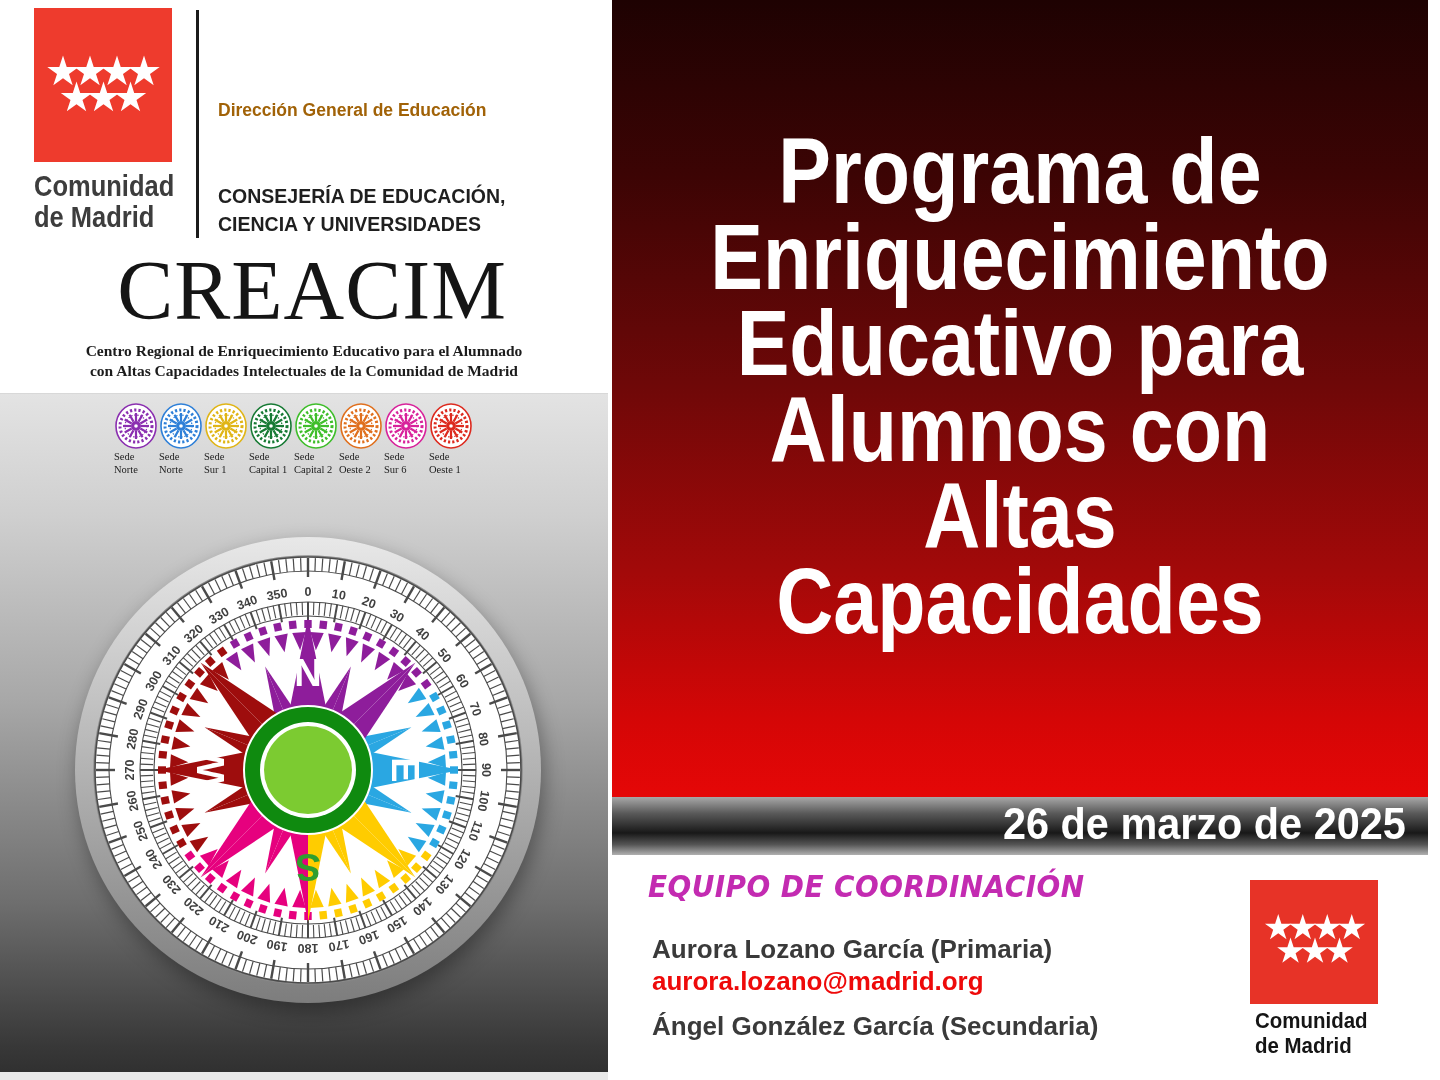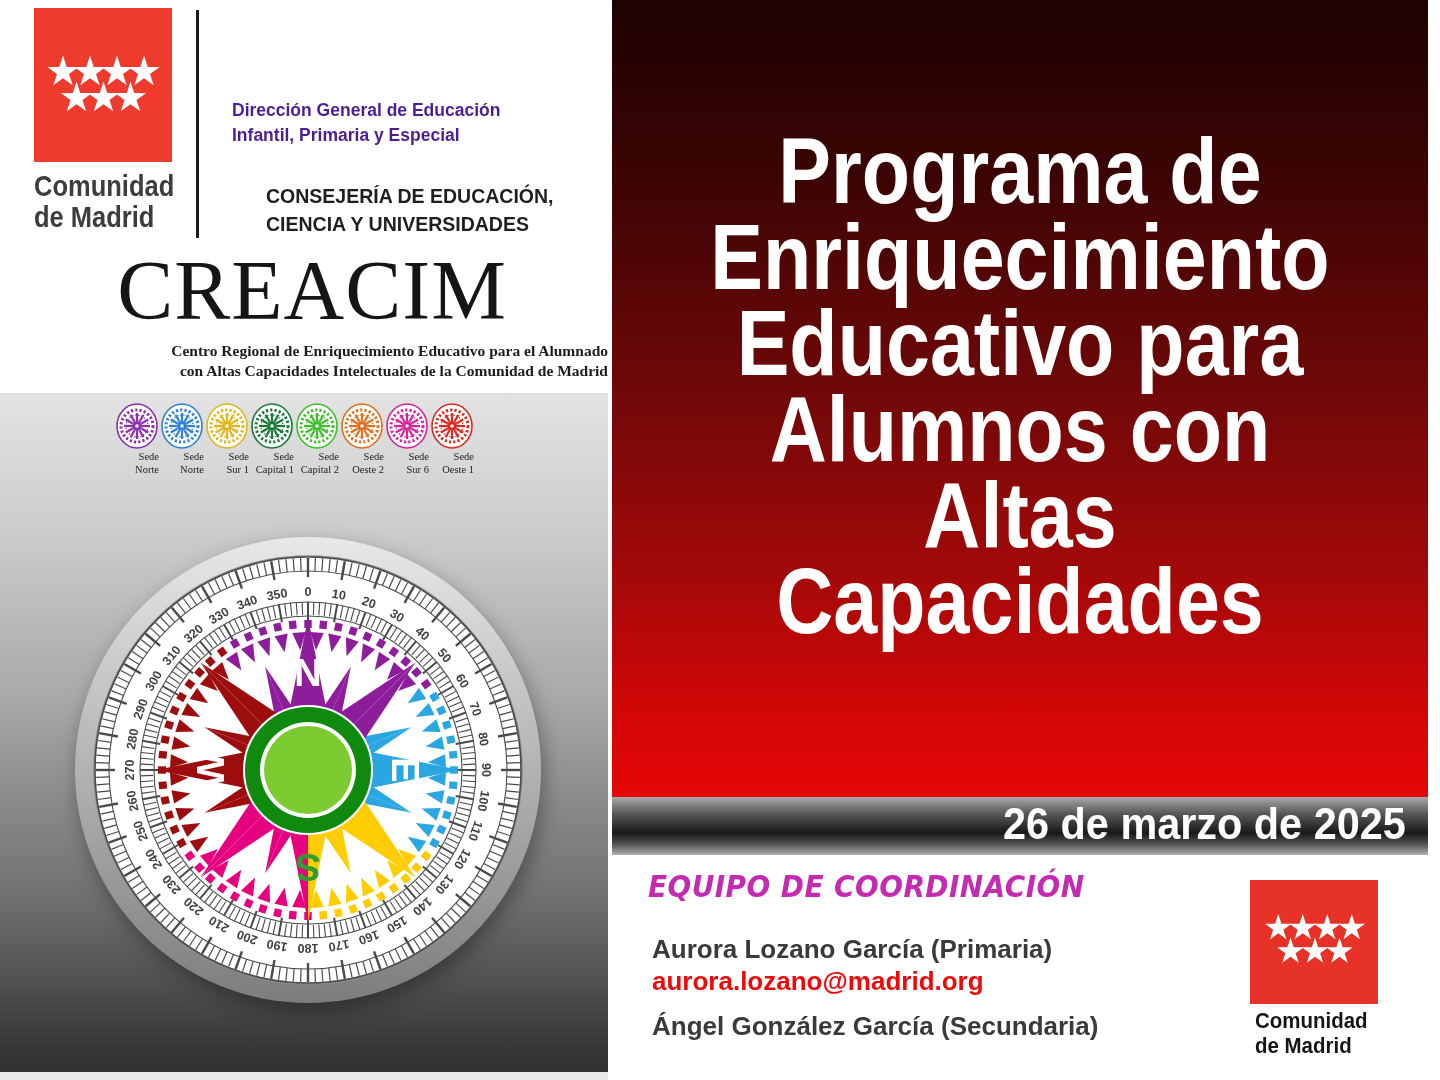--- a/index.html
+++ b/index.html
@@ -11,30 +11,30 @@
   .left-panel{position:absolute;left:0;top:0;width:608px;height:1080px;background:#ffffff;}
   .left-grad{position:absolute;left:0;top:393px;width:608px;height:679px;
     background:linear-gradient(180deg,#e3e3e3 0%,#cfcfcf 18%,#a8a8a8 45%,#6e6e6e 75%,#383838 96%,#303030 100%);
     border-top:1px solid #d8d8d8;}
   .left-bottom-strip{position:absolute;left:0;top:1072px;width:608px;height:8px;background:#e9e9e9;}
 
   .cam-square{position:absolute;left:34px;top:8px;width:138px;height:154px;}
   .cam-name{position:absolute;left:34px;top:170px;font-size:30px;font-weight:bold;
     color:#3d3d3d;line-height:31px;transform:scaleX(0.85);transform-origin:0 0;letter-spacing:0px;}
   .v-divider{position:absolute;left:196px;top:10px;width:3px;height:228px;background:#1b1b1b;}
-  .dir-text{position:absolute;left:218px;top:98px;font-size:17.5px;font-weight:bold;color:#4c1d95;line-height:25px;margin-left:14px;}
-  .consej-text{position:absolute;left:218px;top:182px;font-size:19.5px;font-weight:bold;color:#1f1f1f;line-height:28px;margin-left:48px;}
+  .dir-text{position:absolute;left:218px;top:98px;font-size:17.5px;font-weight:bold;color:#a16207;line-height:25px;}
+  .consej-text{position:absolute;left:218px;top:182px;font-size:19.5px;font-weight:bold;color:#1f1f1f;line-height:28px;}
 
   .creacim{position:absolute;left:8px;top:246px;width:608px;text-align:center;
     font-family:"Liberation Serif",serif;font-size:84px;line-height:90px;color:#151515;letter-spacing:1px;}
-  .creacim-sub{position:absolute;left:0;top:341px;width:608px;text-align:right;
+  .creacim-sub{position:absolute;left:0;top:341px;width:608px;text-align:center;
     font-family:"Liberation Serif",serif;font-size:15.5px;font-weight:600;color:#1c1c1c;line-height:20px;}
 
   .sedes{position:absolute;left:114px;top:402px;display:flex;}
-  .sede{width:45px;text-align:right;}
+  .sede{width:45px;text-align:left;}
   .sede-icon{display:block;height:48px;}
   .sede-l1,.sede-l2{display:block;font-family:"Liberation Serif",serif;font-size:10.5px;
     color:#222;line-height:13px;}
 
   #compass{position:absolute;left:58px;top:520px;width:500px;height:500px;
     filter:drop-shadow(3px 8px 10px rgba(0,0,0,0.35));}
 
   
   .red-hero{position:absolute;left:612px;top:0;width:816px;height:797px;
     background:linear-gradient(180deg,#1e0202 0%,#3c0404 22%,#6e0808 48%,#a30909 72%,#d40606 90%,#e50707 100%);}
@@ -82,21 +82,20 @@
     <use href="#st" transform="translate(69.5,90) scale(16.5)"></use>
     <use href="#st" transform="translate(96.5,90) scale(16.5)"></use>
   </svg>
   <div class="cam-name">
     <div>Comunidad</div>
     <div>de Madrid</div>
   </div>
   <div class="v-divider"></div>
   <div class="dir-text">
     <div>Dirección General de Educación</div>
-    <div>Infantil, Primaria y Especial</div>
   </div>
   <div class="consej-text">
     <div>CONSEJERÍA DE EDUCACIÓN,</div>
     <div>CIENCIA Y UNIVERSIDADES</div>
   </div>
 
   <div class="creacim">CREACIM</div>
   <div class="creacim-sub">
     <div>Centro Regional de Enriquecimiento Educativo para el Alumnado</div>
     <div>con Altas Capacidades Intelectuales de la Comunidad de Madrid</div>

